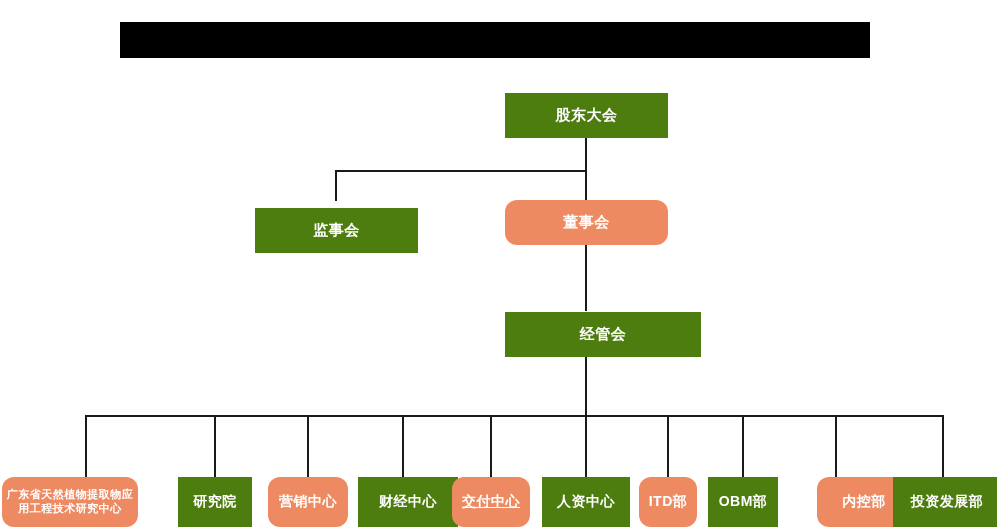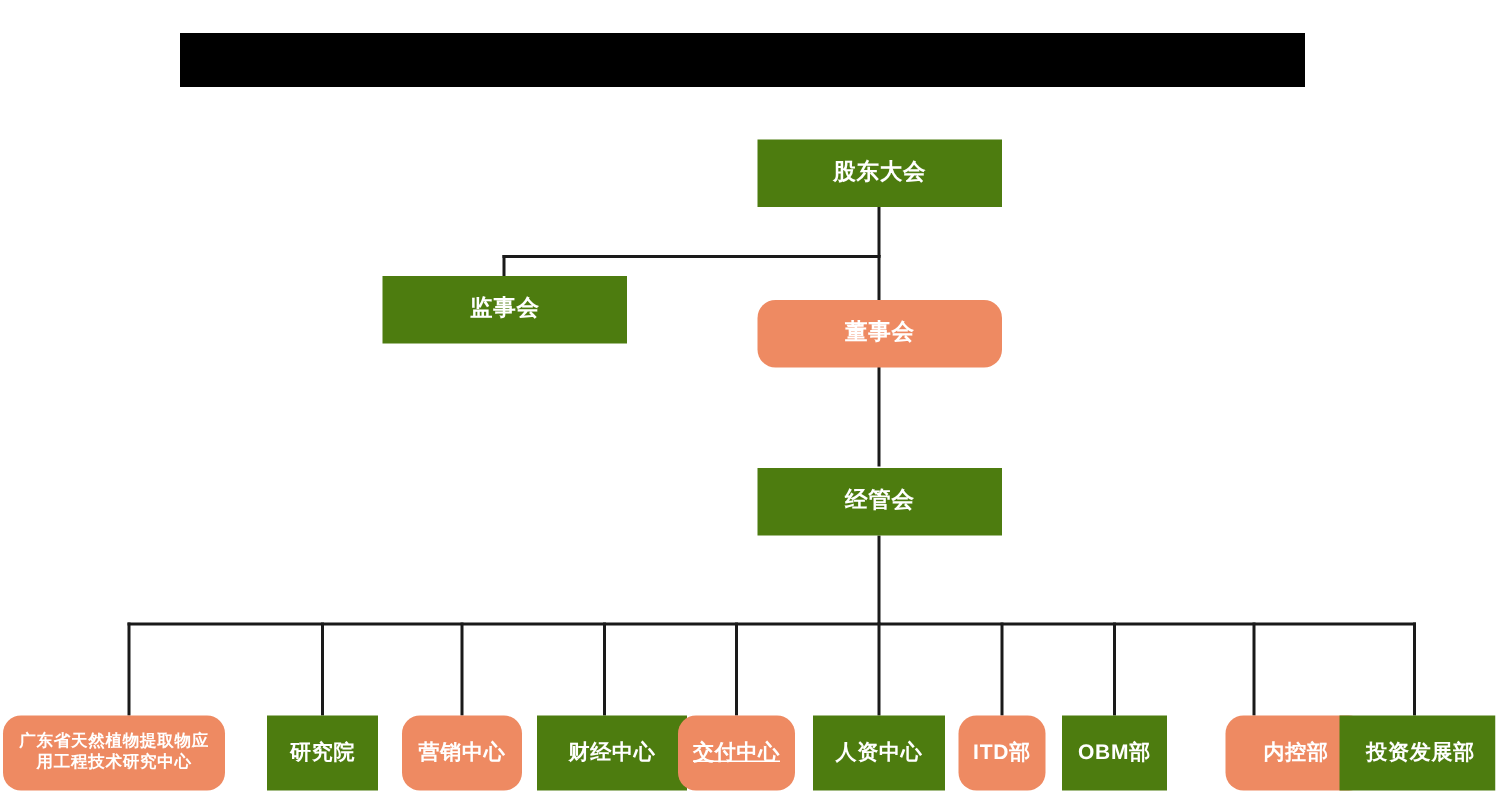--- a/index.html
+++ b/index.html
@@ -88,32 +88,32 @@
   <div class="conn conn-v" style="left:585px; top:415px; width:2px; height:62px;"></div>
   <div class="conn conn-v" style="left:667px; top:415px; width:2px; height:62px;"></div>
   <div class="conn conn-v" style="left:742px; top:415px; width:2px; height:62px;"></div>
   <div class="conn conn-v" style="left:835px; top:415px; width:2px; height:62px;"></div>
   <div class="conn conn-v" style="left:942px; top:415px; width:2px; height:62px;"></div>
 
   <div class="node fill-dark size-lg" style="left:505px; top:93px; width:163px; height:45px;">
     <span class="node-label">股东大会</span>
   </div>
 
-  <div class="node fill-dark size-lg" style="left:255px; top:184px; width:163px; height:45px;">
+  <div class="node fill-dark size-lg" style="left:255px; top:208px; width:163px; height:45px;">
     <span class="node-label">监事会</span>
   </div>
   <div class="node fill-light size-lg" style="left:505px; top:200px; width:163px; height:45px;">
     <span class="node-label">董事会</span>
   </div>
 
-  <div class="node fill-dark size-lg" style="left:505px; top:312px; width:163px; height:45px;">
+  <div class="node fill-dark size-lg" style="left:505px; top:312px; width:196px; height:45px;">
     <span class="node-label">经管会</span>
   </div>
 
-  <div class="node fill-light size-sm" style="left:2px; top:477px; width:148px; height:50px;">
+  <div class="node fill-light size-sm" style="left:2px; top:477px; width:136px; height:50px;">
     <span class="node-label">
       <span>广东省天然植物提取物应</span><br>
       <span>用工程技术研究中心</span>
     </span>
   </div>
 
   <div class="node fill-dark size-md" style="left:178px; top:477px; width:74px; height:50px;">
     <span class="node-label">研究院</span>
   </div>
 

